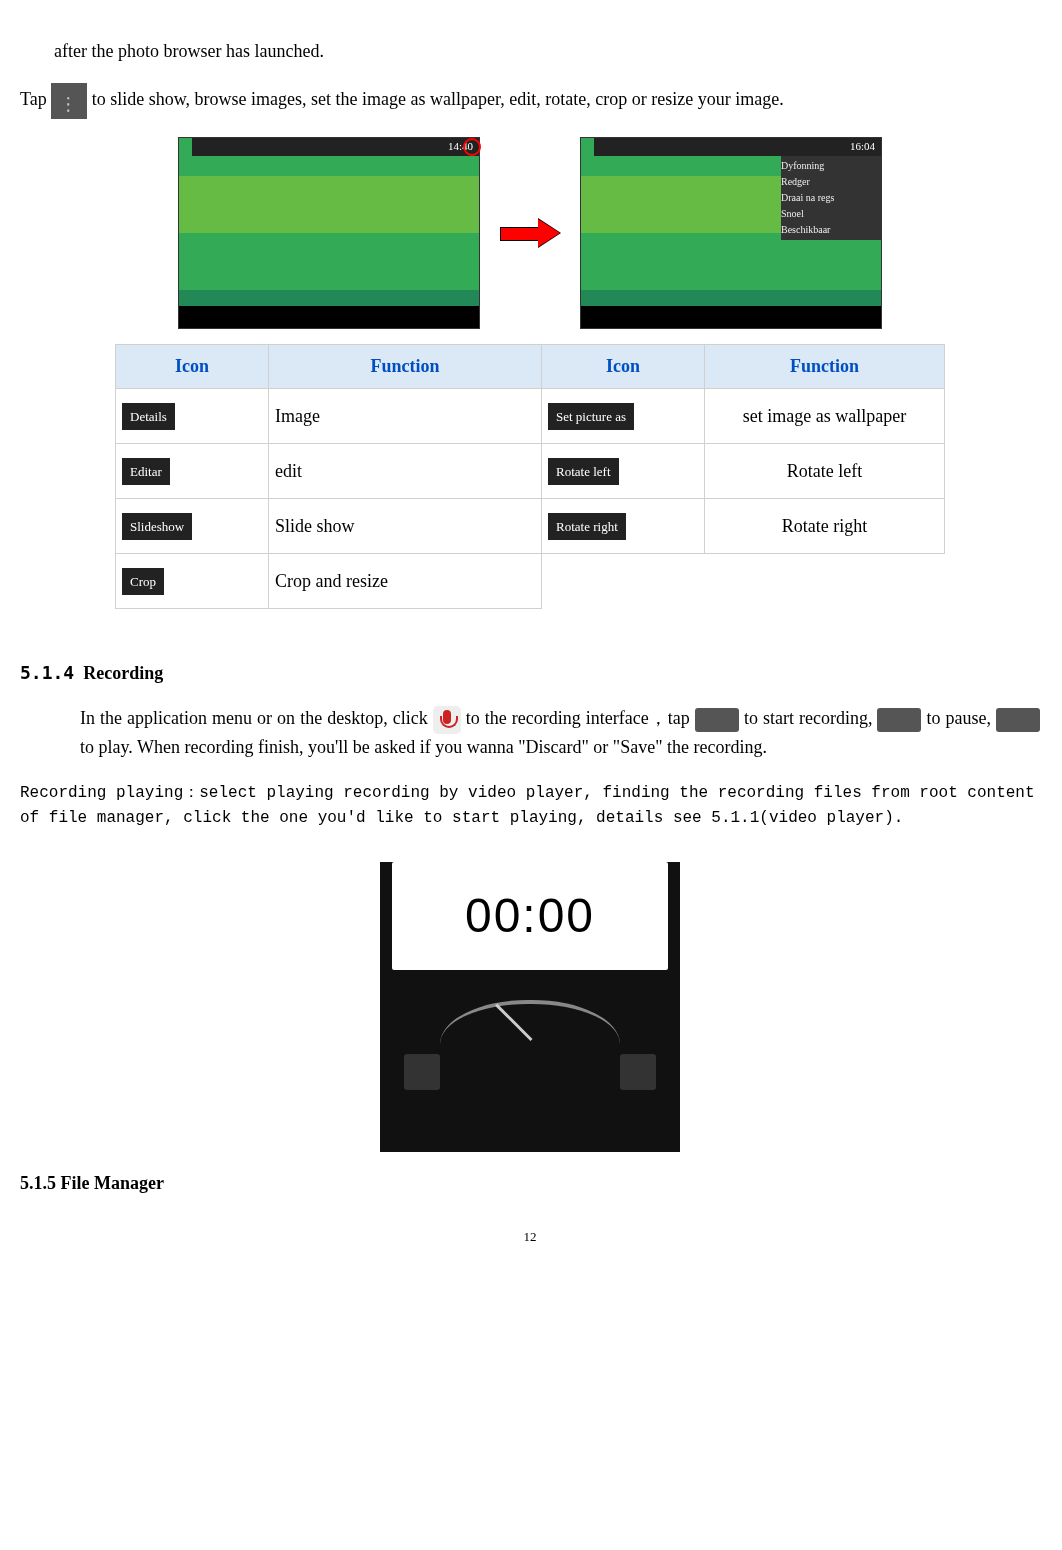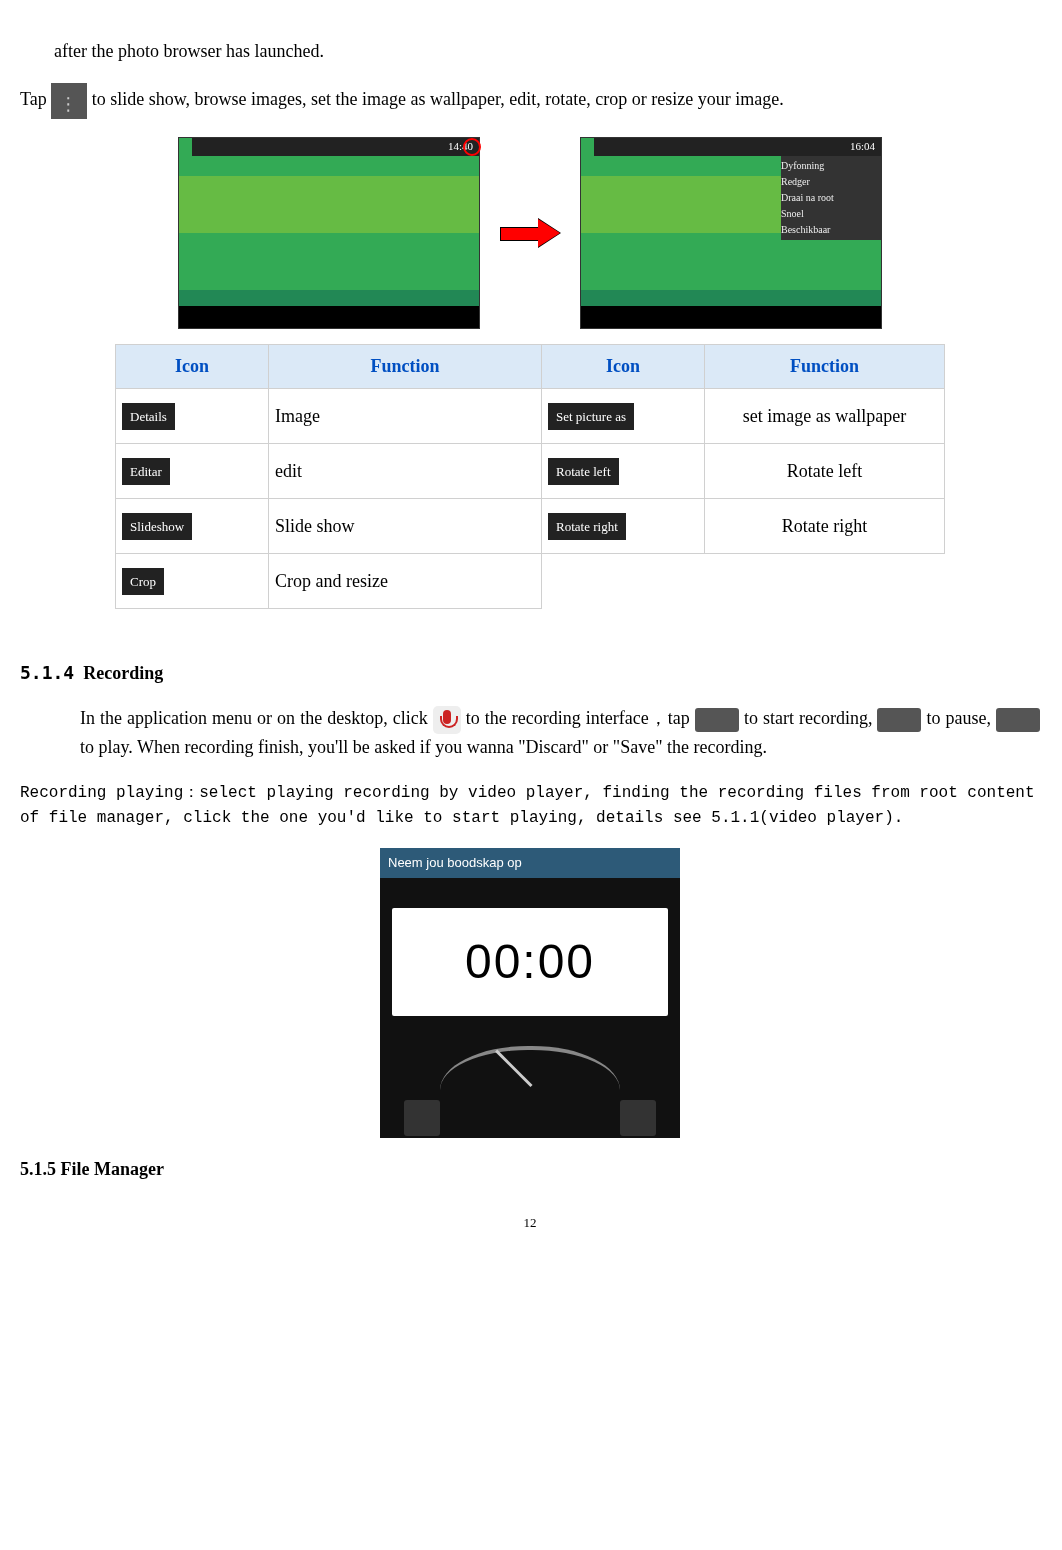--- a/index.html
+++ b/index.html
@@ -205,21 +205,21 @@
   <div class="arrow">
     <div class="head-border"></div>
       <div class="shaft"></div>
       <div class="head"></div>
   </div>
   <div class="screenshot">
     <div class="topbar"><span>16:04</span></div>
     <div class="menu">
       <div>Dyfonning</div>
       <div>Redger</div>
-      <div>Draai na root</div>
+      <div>Draai na regs</div>
       <div>Snoel</div>
       <div>Beschikbaar</div>
     </div>
     <div class="bottombar"></div>
   </div>
 </div>
 
 <table class="icon-table">
   <tbody>
       <tr>
@@ -268,21 +268,20 @@
   <span>to start recording, </span>
   <span class="gray-btn"></span>
   <span>to pause,</span>
   <span class="gray-btn"></span>
   <span> to play. When recording finish, you'll be asked if you wanna "Discard" or "Save" the recording.</span>
 </p>
 
 <p class="mono-note">Recording playing：select playing recording by video player, finding the recording files from root content of file manager, click the one you'd like to start playing, details see 5.1.1(video player).</p>
 
 <div class="record-app">
-  <div class="header">Neem jou boodskap op</div>
   <div class="time">00:00</div>
   <div class="gauge">
       <div class="needle"></div>
     </div>
   <div class="buttons">
     <div class="btn"></div>
     <div class="btn"></div>
   </div>
 </div>
 

